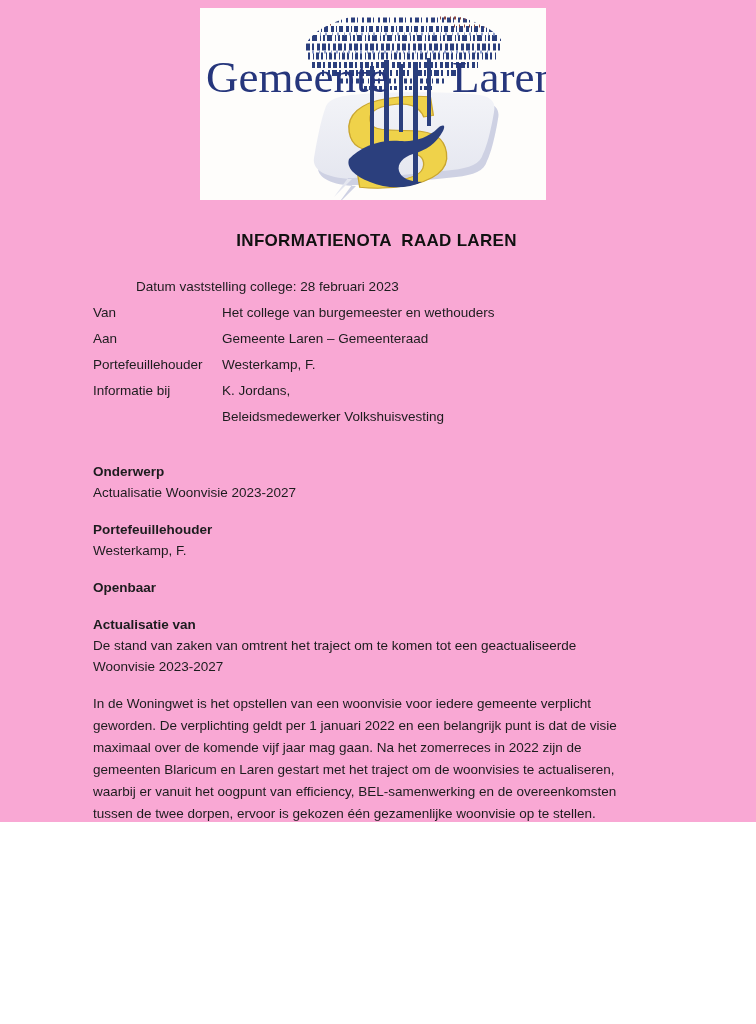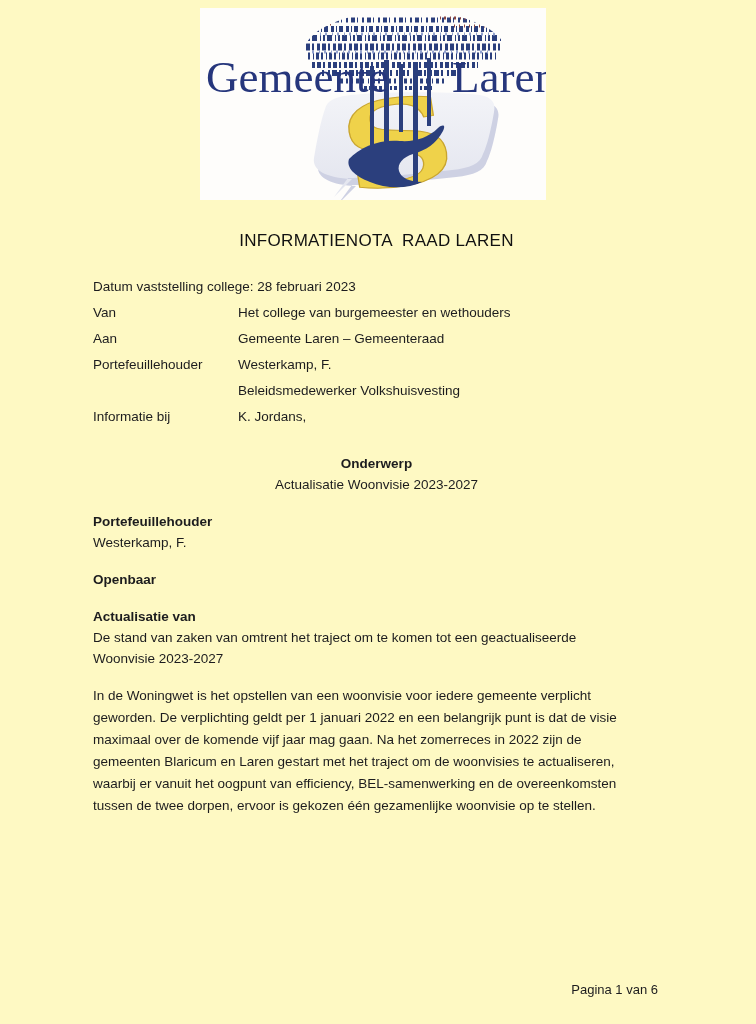--- a/index.html
+++ b/index.html
@@ -1,20 +1,20 @@
 <!DOCTYPE html>
 <html><head>
 <meta charset="utf-8">
 <style>
   html, body { margin: 0; padding: 0; background: #ffffff; }
   .page {
     position: relative;
     width: 756px;
-    height: 1024px;
-    background: #fef9c3;
+    height: 822px;
+    background: #f9a8d4;
     overflow: hidden;
     font-family: "Liberation Sans", sans-serif;
     color: #1c1c1e;
   }
 
   
   .logo {
     position: absolute;
     left: 200px;
     top: 8px;
@@ -29,42 +29,42 @@
   }
 
   
   .title {
     position: absolute;
     left: 93px;
     top: 231px;
     width: 567px;
     text-align: center;
     font-size: 17px;
-    font-weight: 400;
+    font-weight: 700;
     letter-spacing: 0.3px;
     color: #111111;
     white-space: pre;
   }
 
   
   .content {
     position: absolute;
     left: 93px;
     top: 274px;
     width: 567px;
     font-size: 13.5px;
     line-height: 26px;
   }
-  .date-line { height: 26px; }
+  .date-line { height: 26px; margin-left: 43px; }
   .meta-row { display: flex; height: 26px; }
   .meta-label { width: 129px; flex: none; }
-  .meta-value { flex: 1; margin-left: 16px; }
+  .meta-value { flex: 1; }
 
   .sec { margin-top: 16px; line-height: 21px; }
-  .sec-first { margin-top: 23px; text-align: center; }
+  .sec-first { margin-top: 31px; }
   .sec-heading { font-weight: 700; }
   .sec-body { white-space: pre-wrap; }
   .sec-body.para { line-height: 22px; }
   .para-only { margin-top: 12px; line-height: 22px; white-space: pre-wrap; }
 
   
   .footer {
     position: absolute;
     top: 982px;
     right: 98px;
@@ -144,26 +144,26 @@
       </div>
       <div class="meta-row">
         <span class="meta-label">Aan</span>
         <span class="meta-value">Gemeente Laren – Gemeenteraad</span>
       </div>
       <div class="meta-row">
         <span class="meta-label">Portefeuillehouder</span>
         <span class="meta-value">Westerkamp, F.</span>
       </div>
       <div class="meta-row">
+        <span class="meta-label">Informatie bij</span>
+        <span class="meta-value">K. Jordans,</span>
+      </div>
+      <div class="meta-row">
         <span class="meta-label"></span>
         <span class="meta-value">Beleidsmedewerker Volkshuisvesting</span>
-      </div>
-      <div class="meta-row">
-        <span class="meta-label">Informatie bij</span>
-        <span class="meta-value">K. Jordans,</span>
       </div>
     </div>
 
     <div class="sec sec-first">
       <div class="sec-heading">Onderwerp</div>
       <div class="sec-body">Actualisatie Woonvisie 2023-2027</div>
     </div>
 
     <div class="sec">
       <div class="sec-heading">Portefeuillehouder</div>

